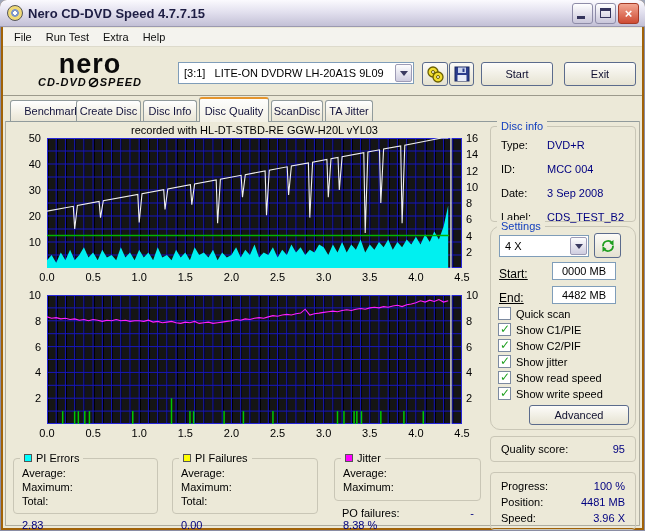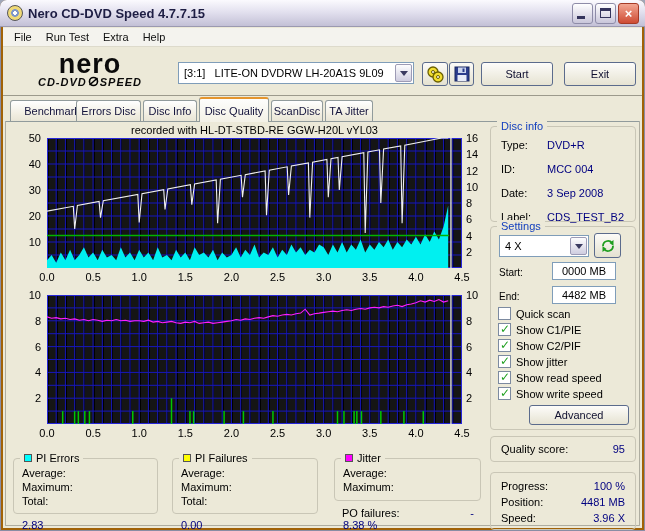--- a/index.html
+++ b/index.html
@@ -23,21 +23,21 @@
     background:radial-gradient(circle at 50% 50%,#FFFFFF 0 18%,#7E96C8 19% 38%,#EFD977 39% 78%,#A88A28 79% 100%);
     border:1px solid #555;}
   
   .menubar{position:absolute;left:3px;top:28px;width:639px;height:19px;background:#F4F3EE;
     border-bottom:1px solid #DDDACB;display:flex;align-items:center;padding-left:4px;}
   .menu-item{font-size:11px;color:#111;padding:2px 7px;}
   
   .header-sep{position:absolute;left:3px;top:95px;width:639px;height:1px;background:#9C9A8C;}
   .logo{position:absolute;left:14px;top:52px;width:152px;text-align:center;color:#0A0A0A;}
   .logo-nero{font-size:27px;font-weight:900;letter-spacing:1px;line-height:24px;}
-  .logo-sub{font-size:11px;font-weight:bold;font-style:italic;letter-spacing:1px;display:flex;justify-content:center;gap:1px;}
+  .logo-sub{font-size:11px;font-weight:bold;font-style:italic;letter-spacing:1px;display:flex;align-items:center;justify-content:center;gap:1px;}
   .combo{position:absolute;left:178px;top:62px;width:236px;height:22px;background:#fff;
     border:1px solid #7F9DB9;display:flex;align-items:center;}
   .combo-text{flex:1;font-size:11px;color:#000;padding-left:5px;white-space:pre;overflow:hidden;}
   .combo-btn{width:17px;height:18px;margin-right:1px;border:1px solid #9D9BB5;border-radius:2px;
     background:linear-gradient(180deg,#FDFDFE,#CFCDE0);display:flex;align-items:center;justify-content:center;}
   .arrow-down{width:0;height:0;border-left:4px solid transparent;border-right:4px solid transparent;border-top:5px solid #3A3A60;}
   .toolbtn{position:absolute;top:62px;width:26px;height:24px;border:1px solid #5B6B8C;border-radius:3px;
     background:linear-gradient(180deg,#FCFBF8,#E4E1D0);display:flex;align-items:center;justify-content:center;}
   .pushbtn{position:absolute;top:62px;height:24px;border:1px solid #5B6B8C;border-radius:3px;
     background:linear-gradient(180deg,#FDFCFA,#E6E3D2);font-size:11px;color:#101030;
@@ -76,21 +76,21 @@
   .srow{display:flex;justify-content:space-between;font-size:11px;height:14px;flex-direction:column;}
   .srow .lab{color:#000;}
   .srow .val{color:#000080;margin-top:40px;}
   .po-row{position:absolute;display:flex;justify-content:space-between;font-size:11px;}
   
   .inforow{display:flex;font-size:11px;height:24px;align-items:center;}
   .inforow .lab{width:46px;color:#000;}
   .inforow .val{color:#000080;}
   .field{position:absolute;background:#fff;border:1px solid #7F9DB9;font-size:11px;color:#000;
     display:flex;align-items:center;justify-content:center;}
-  .setlab{position:absolute;font-size:10px;color:#000;}
+  .setlab{position:absolute;font-size:12px;color:#000;text-decoration:underline;}
   .cbrow{position:absolute;display:flex;align-items:center;gap:5px;font-size:11px;color:#000;}
   .cb{width:13px;height:13px;background:#fff;border:1px solid #7C8AA0;position:relative;}
   .cb.checked::after{content:"✓";position:absolute;left:1px;top:-2px;color:#21A121;font-weight:bold;font-size:12px;}
   .panel{position:absolute;border:1px solid #C9C6B6;border-radius:4px;}
   .prow{display:flex;justify-content:space-between;font-size:11px;height:16px;align-items:center;}
   .prow .lab{color:#000;}
   .prow .val{color:#000080;}
 </style>
 </head>
 <body>
@@ -153,21 +153,21 @@
       <rect x="8.5" y="2.5" width="2" height="3.5" fill="#2B3C8C"></rect>
       <rect x="3.5" y="9" width="9" height="6" fill="#E8ECF8"></rect>
     </svg>
   </div>
 
   <div class="pushbtn" style="left:481px;width:72px;">Start</div>
   <div class="pushbtn" style="left:564px;width:72px;">Exit</div>
   <div class="header-sep"></div>
 
   <div class="tab" style="left:10px;width:84px;">Benchmark</div>
-  <div class="tab" style="left:76px;width:65px;">Errors Disc</div>
+  <div class="tab" style="left:76px;width:65px;">Create Disc</div>
   <div class="tab" style="left:143px;width:54px;">Disc Info</div>
   <div class="tab active" style="left:199px;width:70px;">Disc Quality</div>
   <div class="tab" style="left:271px;width:52px;">ScanDisc</div>
   <div class="tab" style="left:325px;width:48px;">TA Jitter</div>
   <div class="page"></div>
 
   <div class="chart-caption">recorded with HL-DT-STBD-RE  GGW-H20L  vYL03</div>
 
   <div id="chart0" class="plot"><svg width="415" height="130">
         <path d="M9.2 0V130M18.4 0V130M27.7 0V130M36.9 0V130M46.1 0V130M55.3 0V130M64.6 0V130M73.8 0V130M83.0 0V130M92.2 0V130M101.4 0V130M110.7 0V130M119.9 0V130M129.1 0V130M138.3 0V130M147.6 0V130M156.8 0V130M166.0 0V130M175.2 0V130M184.4 0V130M193.7 0V130M202.9 0V130M212.1 0V130M221.3 0V130M230.6 0V130M239.8 0V130M249.0 0V130M258.2 0V130M267.4 0V130M276.7 0V130M285.9 0V130M295.1 0V130M304.3 0V130M313.6 0V130M322.8 0V130M332.0 0V130M341.2 0V130M350.4 0V130M359.7 0V130M368.9 0V130M378.1 0V130M387.3 0V130M396.6 0V130M405.8 0V130M0 117.0H415M0 104.0H415M0 91.0H415M0 78.0H415M0 65.0H415M0 52.0H415M0 39.0H415M0 26.0H415M0 13.0H415" stroke="#1717BE" stroke-width="1" fill="none"></path>
@@ -338,21 +338,21 @@
           <span class="lab">Date:</span>
           <span class="val">3 Sep 2008</span>
         </div>
       <div class="inforow">
           <span class="lab">Label:</span>
           <span class="val">CDS_TEST_B2</span>
         </div>
     </div>
   </div>
 
-  <div class="gb" style="left:490px;top:226px;width:146px;height:204px;">
+  <div class="gb" style="left:490px;top:226px;width:146px;height:204px;border-radius:10px;">
     <div class="legend blue">Settings</div>
     <div class="combo" style="left:8px;top:8px;width:90px;height:22px;">
       <span class="combo-text">4 X</span>
       <span class="combo-btn">
           <span class="arrow-down"></span>
         </span>
     </div>
     <div class="toolbtn" style="left:103px;top:6px;width:27px;height:25px;">
       <svg width="16" height="16">
         <path d="M3 8 A5 5 0 0 1 12 5" fill="none" stroke="#1F9E1F" stroke-width="1.8"></path>

